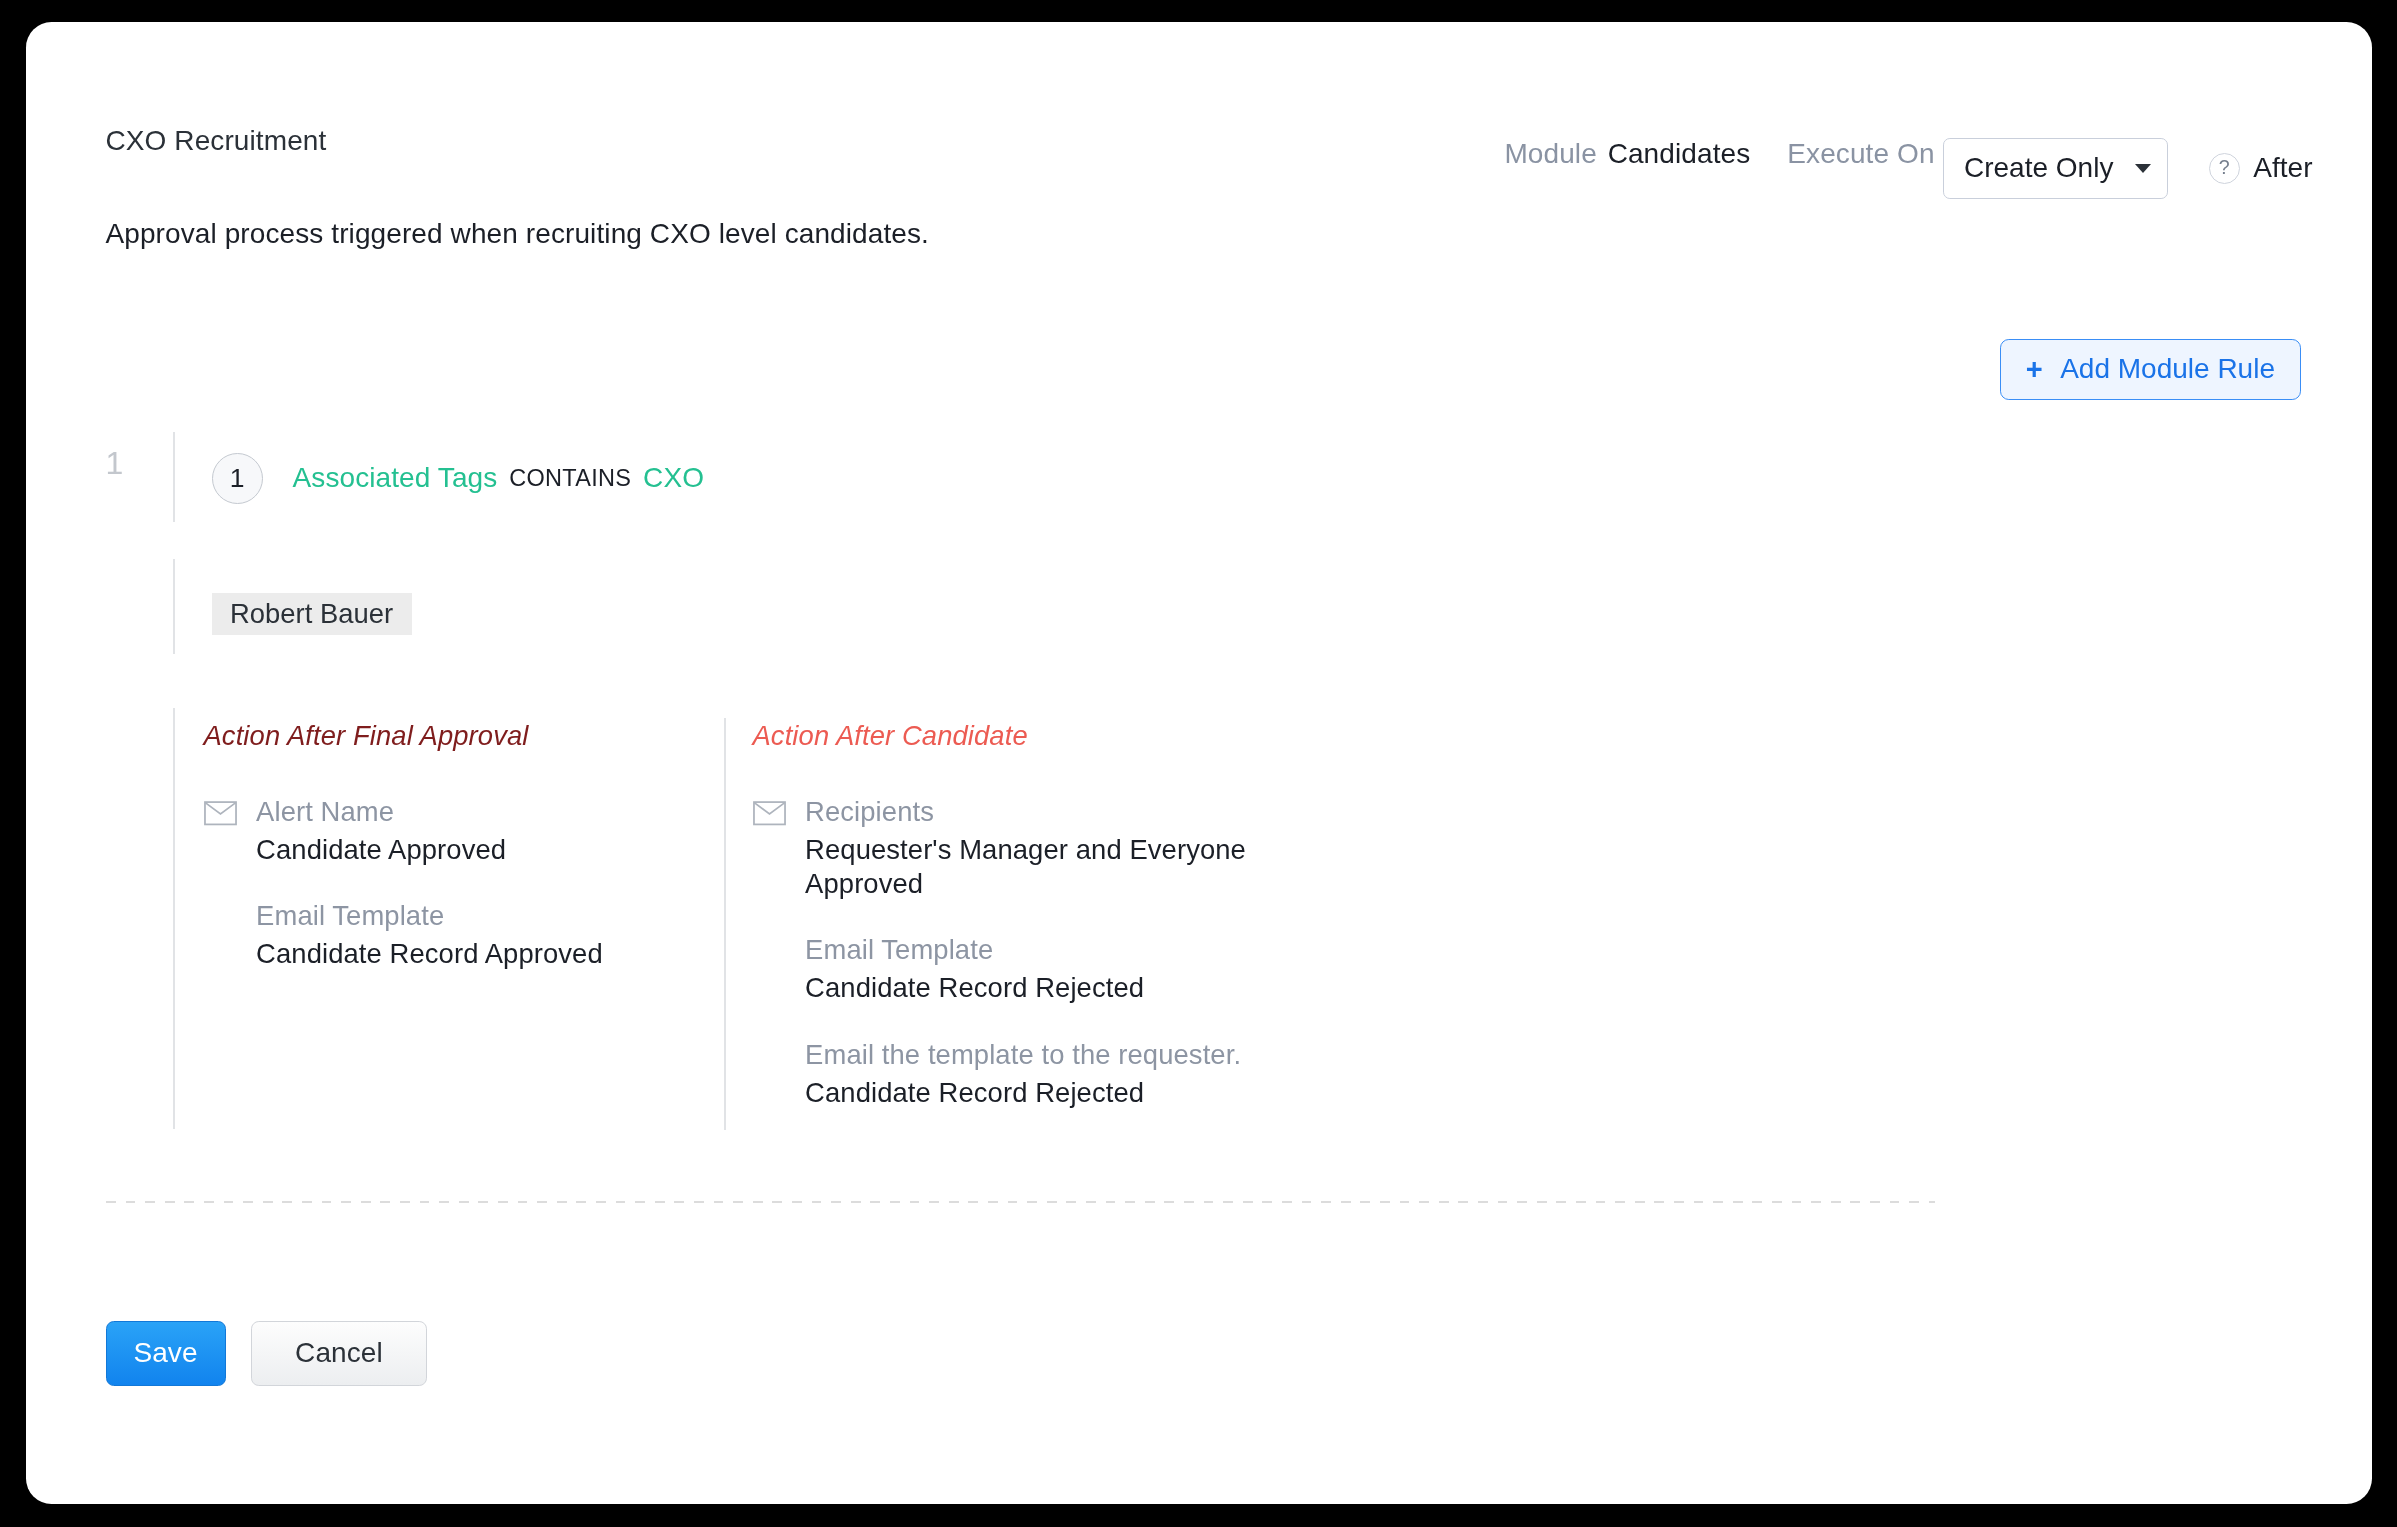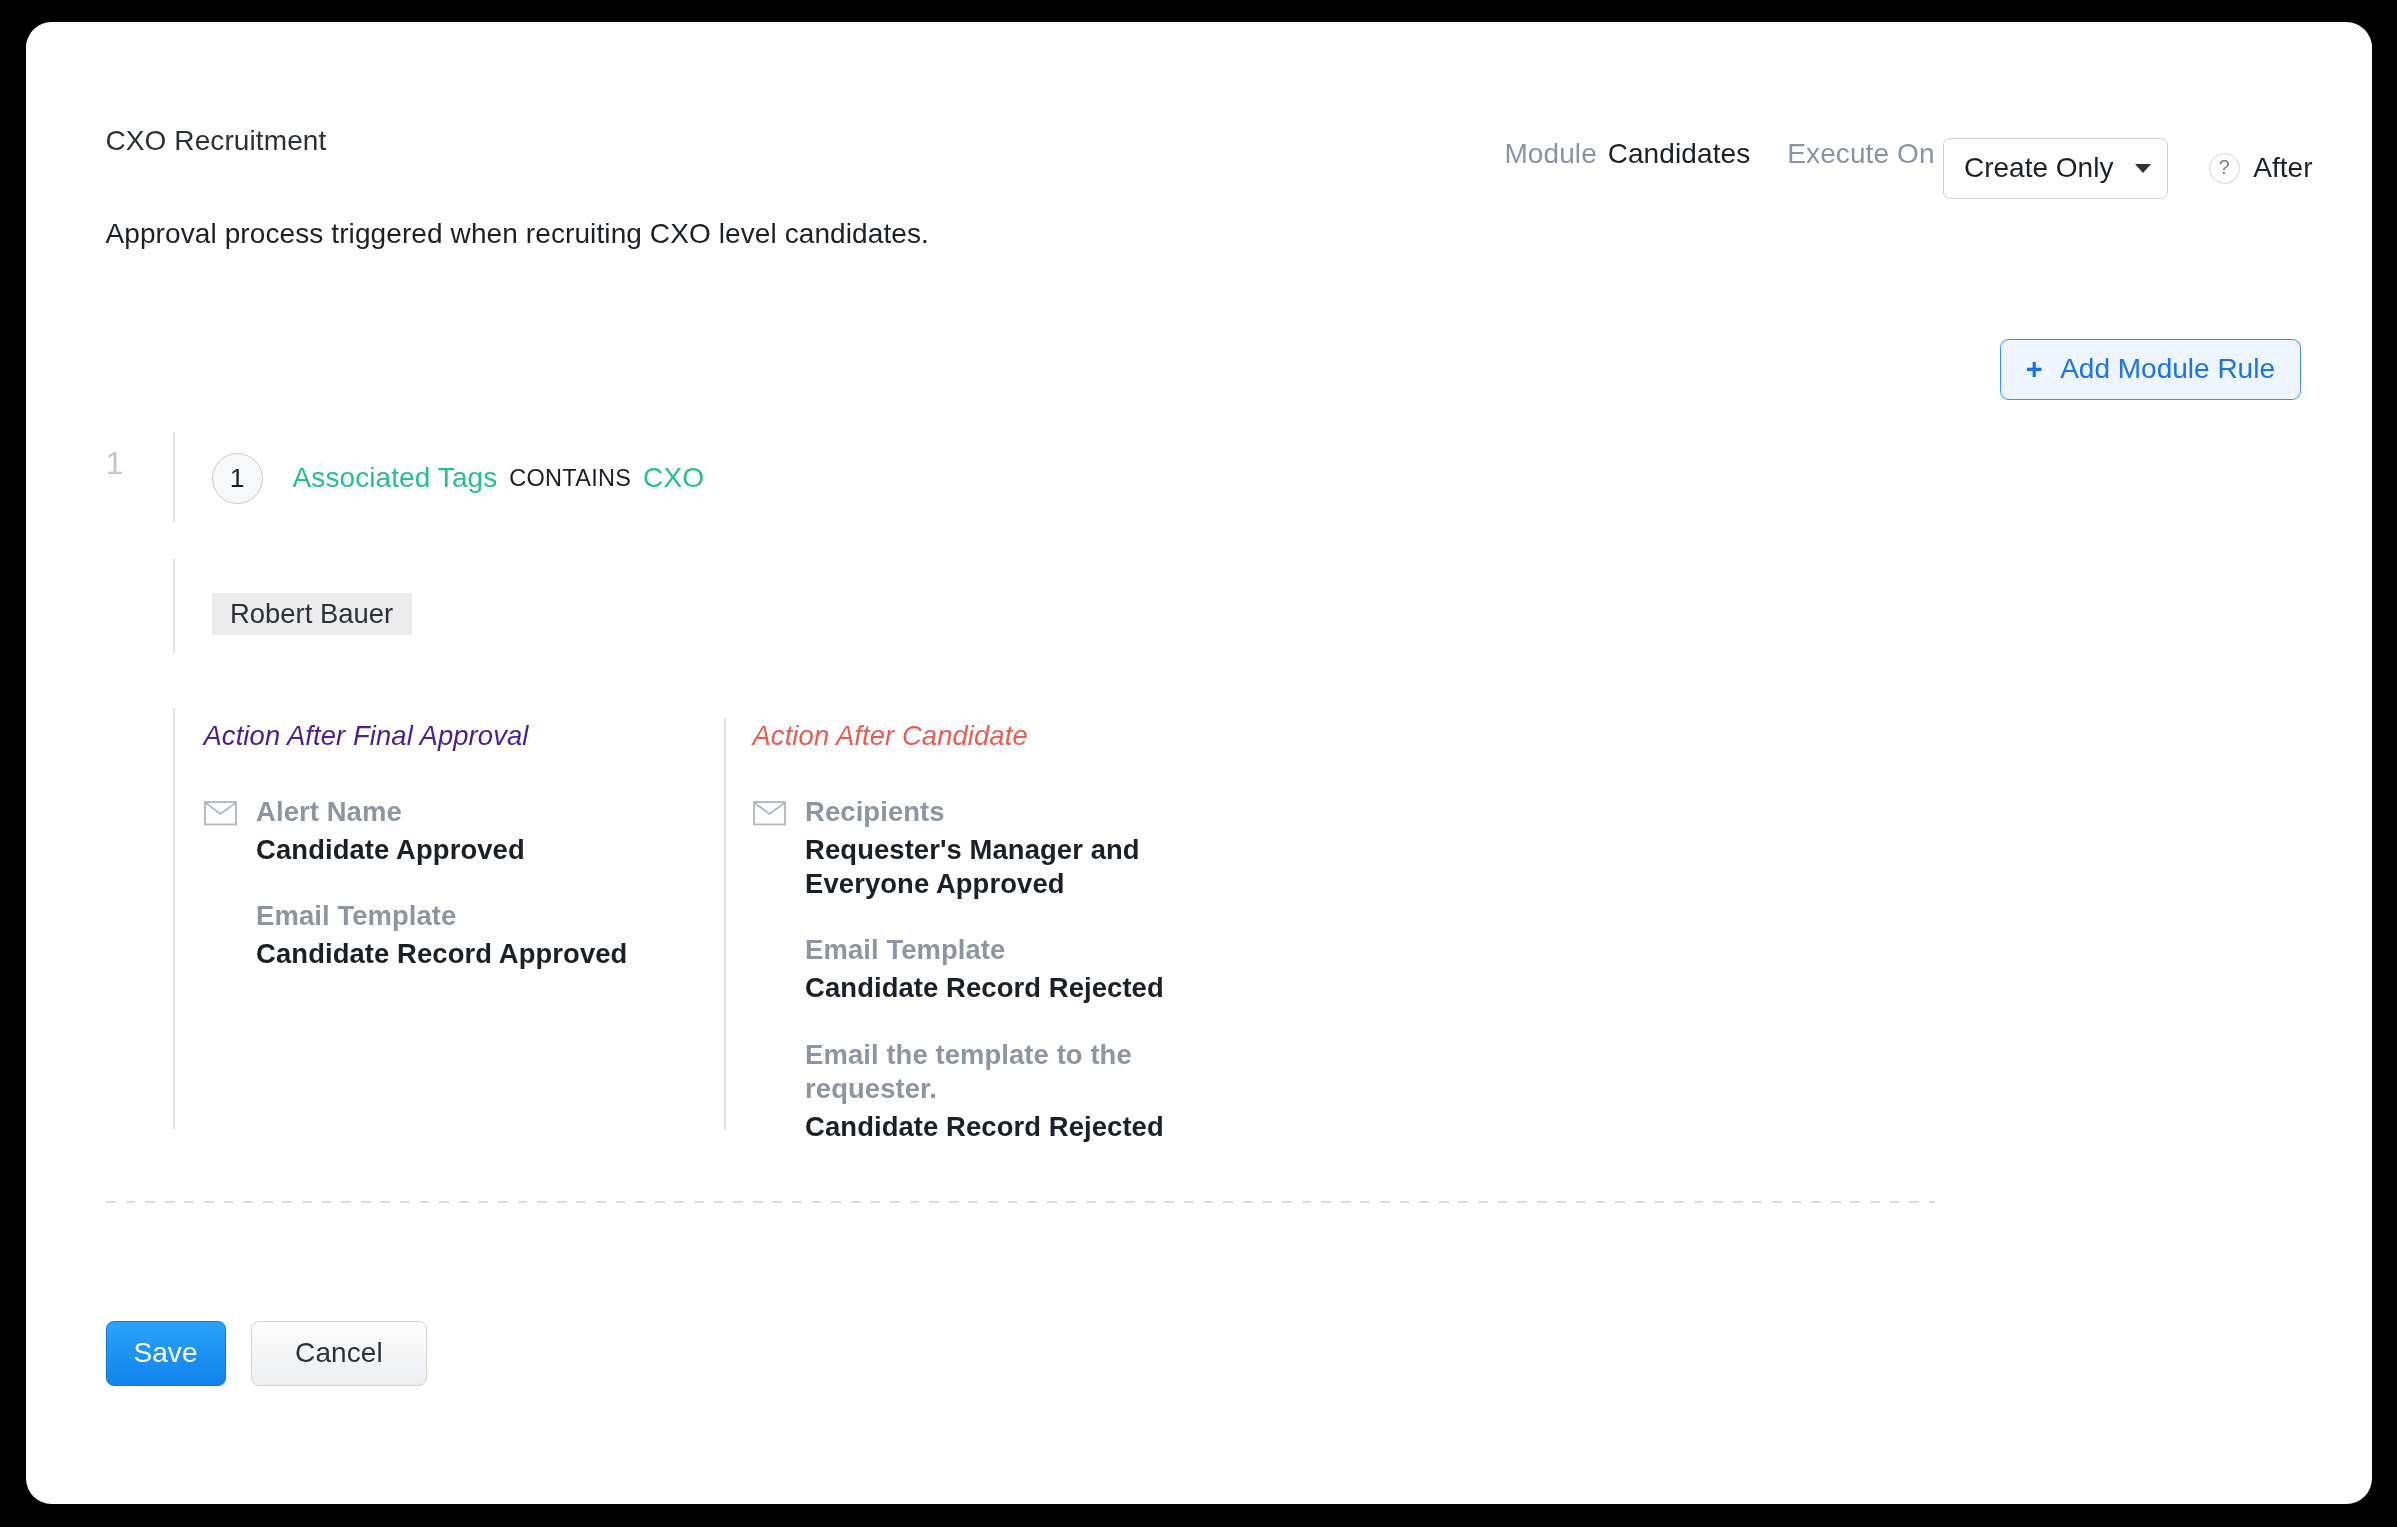--- a/index.html
+++ b/index.html
@@ -231,24 +231,24 @@
     height: 412px;
     background: #e1e3e6;
   }
 
   .act-title {
     font-size: 27.4px;
     font-style: italic;
     letter-spacing: 0.1px;
     margin-bottom: 43px;
   }
-  .act-title.approval  { color: #4c1d95; }
+  .act-title.approval  { color: #7f1d1d; }
   .act-title.rejection { color: #ec5b52; }
 
-  .act-body { display: flex; font-weight: bold; }
+  .act-body { display: flex; }
 
   .env-icon {
     width: 33px;
     flex: 0 0 33px;
     margin-top: 6.9px;
     margin-right: 19.6px;
   }
 
   .fields { flex: 1; }
 

